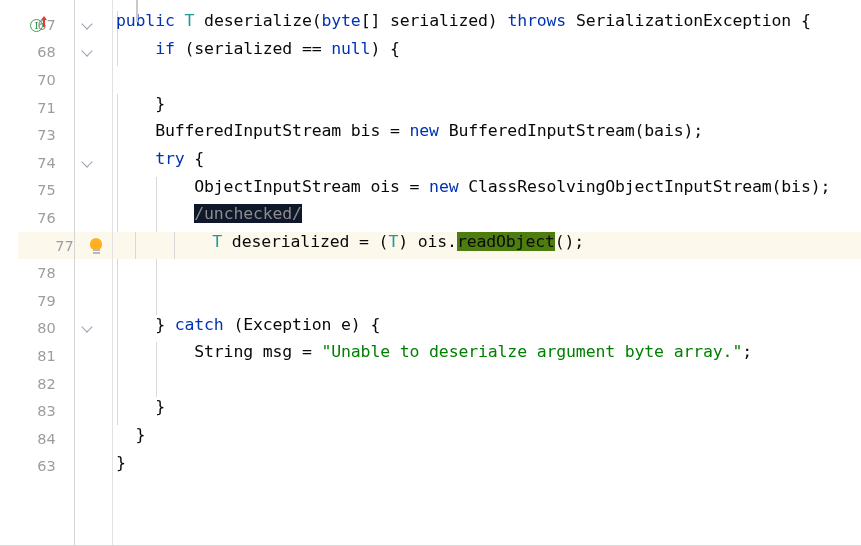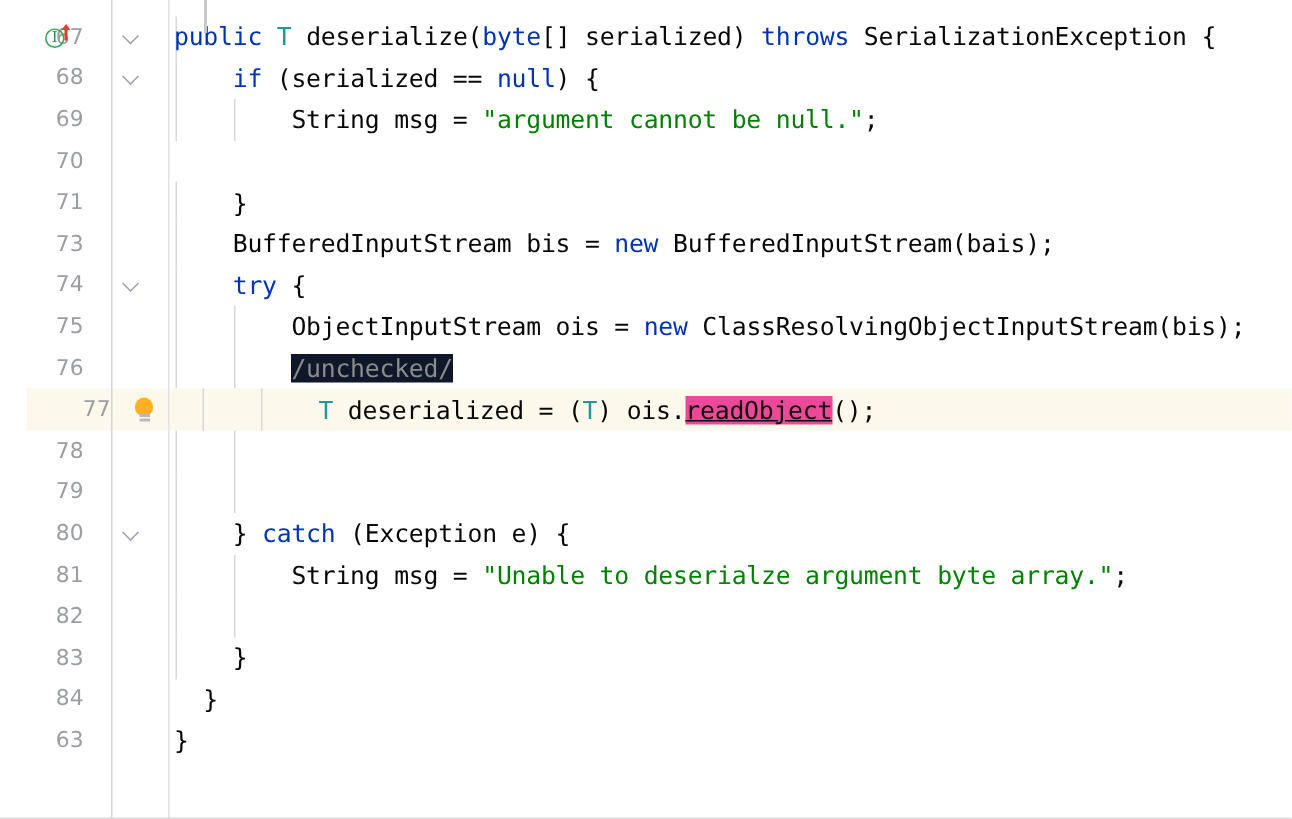--- a/index.html
+++ b/index.html
@@ -191,21 +191,21 @@
     width: 7px; height: 2.3px;
     background: #b9b9b9;
   }
 
   
   .code {
     flex: 1;
     position: relative;
     height: 100%;
     display: flex;
-    align-items: center;
+    align-items: flex-start;
     font-size: 16.5px;
     font-family: "DejaVu Sans Mono", monospace;
     color: #0b0b0b;
     letter-spacing: -0.15px;
   }
   .row.clipped .code { align-items: flex-end; }
   .code-text { position: relative; z-index: 2; padding-left: 4px; }
 
   
   .indent-guide {
@@ -216,21 +216,21 @@
     background: #d8d8d8;
     z-index: 1;
   }
 
   
   .kw   { color: #0033b3; }
   .typ  { color: #20999d; }
   .str  { color: #008000; }
   .cmt  { color: #8c8c8c; }
   .pln  { color: #080808; }
-  .sel  { background: #ec4899; text-decoration: underline; }
+  .sel  { background: #4d7c0f; }
   .cmt-hl { background: #0f172a; }
 
   
   .jdoc-row {
     font-size: 16.5px;
     font-family: "DejaVu Sans Mono", monospace;
     letter-spacing: -0.15px;
     line-height: 20px;
     position: relative;
     top: -9px;
@@ -291,30 +291,20 @@
     <div class="marker"></div>
     <div class="fold">
       <span class="chevron"></span>
     </div>
     <div class="code">
       <span class="indent-guide" style="left:5px"></span>
       <span class="code-text"><span class="pln">    </span><span class="kw">if</span><span class="pln"> (serialized == </span><span class="kw">null</span><span class="pln">) {</span></span>
     </div>
   </div>
 
-  <div class="row">
-    <div class="lineno">69</div>
-    <div class="marker"></div>
-    <div class="fold"></div>
-    <div class="code">
-      <span class="indent-guide" style="left:5px"></span>
-      <span class="indent-guide" style="left:44px"></span>
-      <span class="code-text"><span class="pln">        String msg = </span><span class="str">"argument cannot be null."</span><span class="pln">;</span></span>
-    </div>
-  </div>
 
   <div class="row">
     <div class="lineno">70</div>
     <div class="marker"></div>
     <div class="fold"></div>
   </div>
 
   <div class="row">
     <div class="lineno">71</div>
     <div class="marker"></div>

